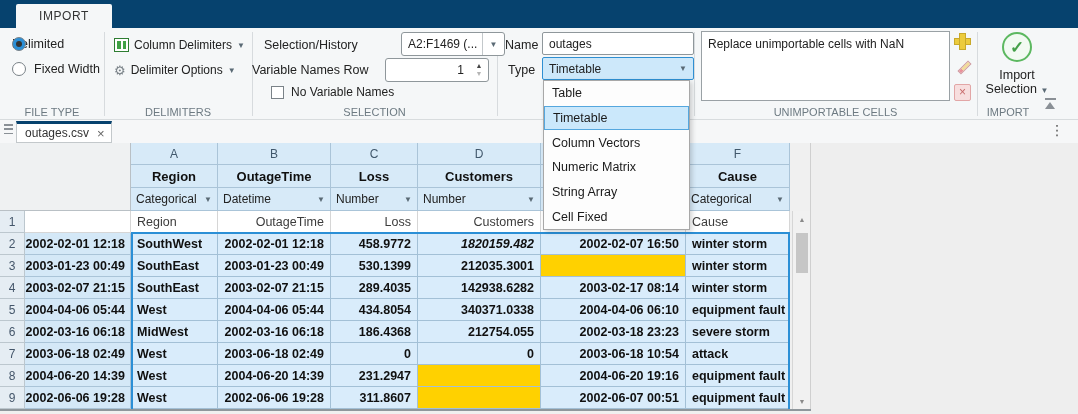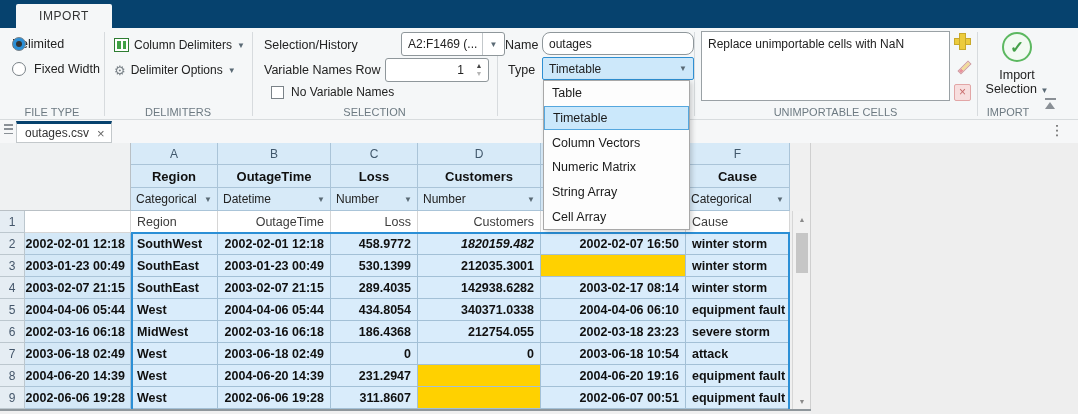--- a/index.html
+++ b/index.html
@@ -31,21 +31,21 @@
   .combo { position: absolute; background: #fff; border: 1px solid #8f979b; border-radius: 3px; display: flex; align-items: center; }
   .combo .txt { flex: 1; padding-left: 6px; font-size: 12px; color: #222; white-space: nowrap; overflow: hidden; }
   .combo .btn { width: 22px; align-self: stretch; border-left: 1px solid #c3c8cb; display: flex; align-items: center; justify-content: center; }
   .spin { position: absolute; background: #fff; border: 1px solid #8f979b; border-radius: 3px; display: flex; align-items: center; }
   .spin .txt { flex: 1; text-align: right; padding-right: 6px; font-size: 12px; }
   .spin .btns { width: 18px; align-self: stretch; display: flex; flex-direction: column; align-items: center; justify-content: center; font-size: 7px; line-height: 8px; }
   .spin .btns .up { color: #444; } .spin .btns .dn { color: #b5b5b5; }
   .checkbox-row { position: absolute; display: flex; align-items: center; gap: 7px; }
   .cbox { width: 13px; height: 13px; border: 1px solid #7a8288; background: #fff; }
 
-  .textinput { position: absolute; background: #fff; border: 1px solid #8f979b; border-radius: 8px; display: flex; align-items: center; padding-left: 6px; font-size: 12px; }
+  .textinput { position: absolute; background: #fff; border: 1px solid #8f979b; border-radius: 2px; display: flex; align-items: center; padding-left: 6px; font-size: 12px; }
   .typecombo { position: absolute; background: #cde8fa; border: 1px solid #2f8fd2; border-radius: 2px; display: flex; align-items: center; }
   .typecombo .txt { flex: 1; padding-left: 6px; font-size: 12px; }
   .typecombo .btn { width: 20px; text-align: center; }
 
   .unimp-box { position: absolute; left: 701px; top: 3px; width: 249px; height: 70px; background: #fff; border: 1px solid #9aa1a5; padding: 5px 6px; font-size: 12px; color: #222; }
   .mini-icon { position: absolute; width: 17px; height: 17px; }
   .plus-icon i { position: absolute; background: #eccb3d; border: 1px solid #c9a92a; }
   .plus-icon i.h { left: 0; top: 5px; width: 17px; height: 7px; }
   .plus-icon i.v { left: 5px; top: 0; width: 7px; height: 17px; }
   .pencil-icon { transform: rotate(-45deg); }
@@ -145,21 +145,21 @@
     </div>
     <div class="grouplabel" style="left:104px; width:148px">DELIMITERS</div>
 
     <div class="fieldlabel" style="left:264px; top:10px">Selection/History</div>
     <div class="combo" style="left:401px; top:4px; width:104px; height:24px">
       <span class="txt">A2:F1469 (...</span>
       <span class="btn">
           <span class="arrow">▼</span>
         </span>
     </div>
-    <div class="fieldlabel" style="left:264px; top:35px">Variable Names Row</div>
+    <div class="fieldlabel" style="left:252px; top:35px">Variable Names Row</div>
     <div class="spin" style="left:385px; top:30px; width:104px; height:24px">
       <span class="txt">1</span>
       <span class="btns">
         <span class="up">▲</span>
         <span class="dn">▼</span>
       </span>
     </div>
     <div class="checkbox-row" style="left:271px; top:57px">
       <span class="cbox"></span>
       <span>No Variable Names</span>
@@ -345,16 +345,16 @@
         <span>▼</span>
       </div>
   </div>
 
   <div class="dropdown" id="type-dropdown">
       <div class="opt">Table</div>
       <div class="opt hl">Timetable</div>
       <div class="opt">Column Vectors</div>
       <div class="opt">Numeric Matrix</div>
       <div class="opt">String Array</div>
-      <div class="opt">Cell Array</div>
+      <div class="opt">Cell Fixed</div>
     </div>
 
 </div>
 
 </body></html>

